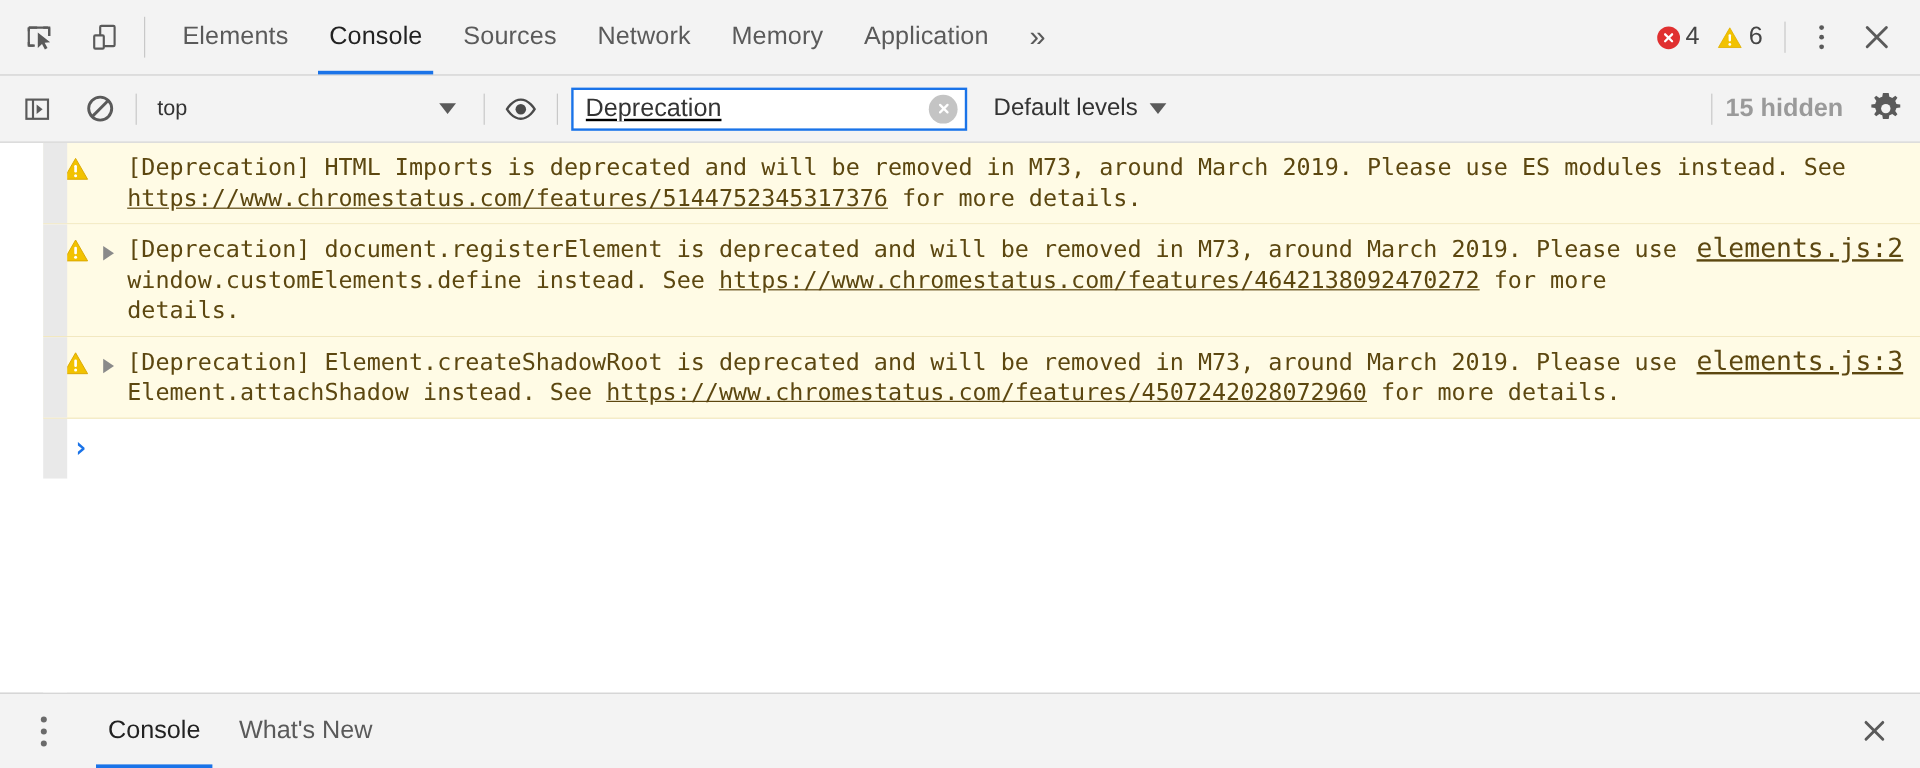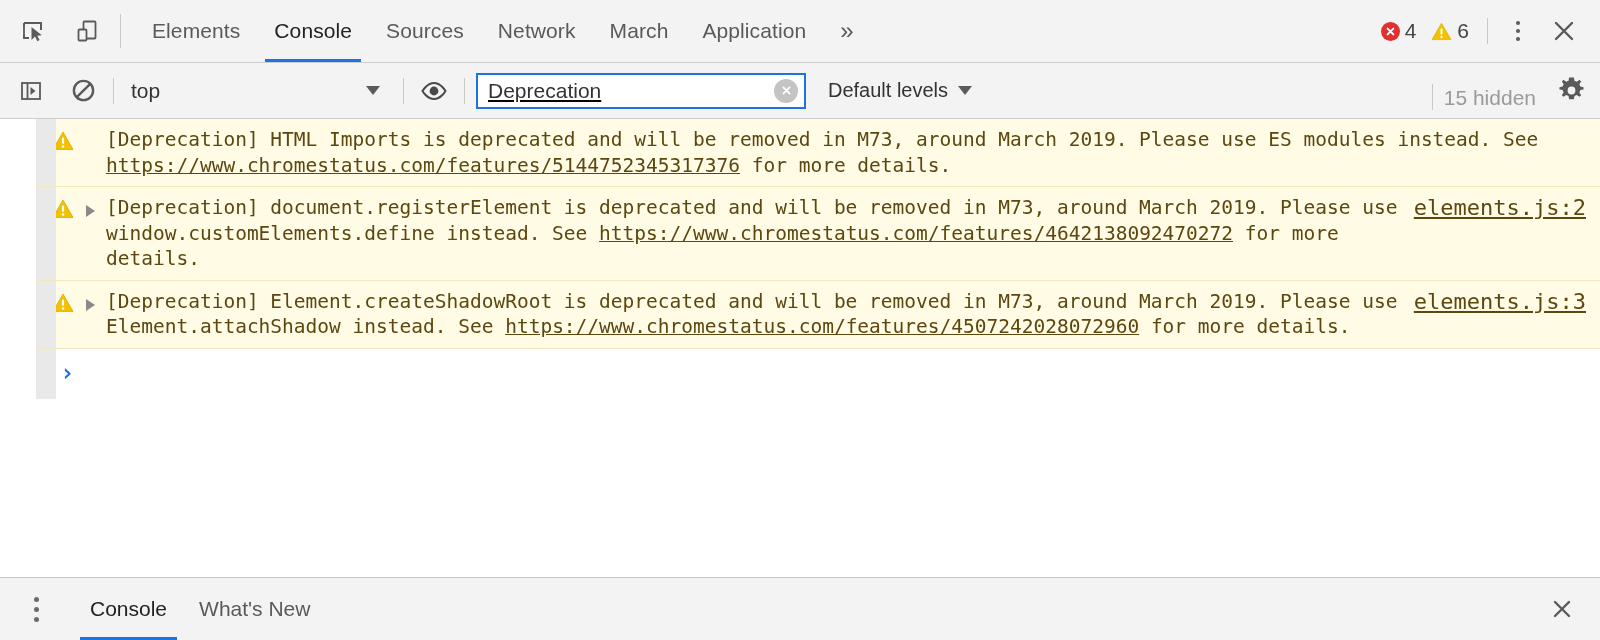--- a/index.html
+++ b/index.html
@@ -174,21 +174,21 @@
   }
   .ctx-select {
     display: flex;
     align-items: center;
     width: 255px;
     height: 34px;
     cursor: pointer;
     padding: 0 6px;
   }
   .ctx-label {
-    font-size: 21px;
+    font-size: 18px;
     color: #333;
     flex: 1;
   }
   .caret {
     width: 0; height: 0;
     border-left: 7px solid transparent;
     border-right: 7px solid transparent;
     border-top: 9px solid #5a5a5a;
     margin-right: 6px;
   }
@@ -235,21 +235,22 @@
     height: 34px;
   }
   .levels-label {
     font-size: 20px;
     color: #333;
   }
   .levels .caret { margin-right: 0; }
   .fb-right {
     margin-left: auto;
     display: flex;
-    align-items: flex-end;
+    align-items: center;
+    font-weight: bold;
   }
   .hidden-count {
     font-size: 21px;
     color: #9a9a9a;
     margin-right: 16px;
     white-space: nowrap;
   }
   .gear {
     width: 38px; height: 38px;
     display: flex; align-items: center; justify-content: center;
@@ -473,21 +474,21 @@
       <div class="tab active">
           <span>Console</span>
         </div>
       <div class="tab">
           <span>Sources</span>
         </div>
       <div class="tab">
           <span>Network</span>
         </div>
       <div class="tab">
-          <span>March</span>
+          <span>Memory</span>
         </div>
       <div class="tab">
           <span>Application</span>
         </div>
       <div class="tab-more">
           <span>»</span>
         </div>
     </div>
 
     <div class="tb-right">

